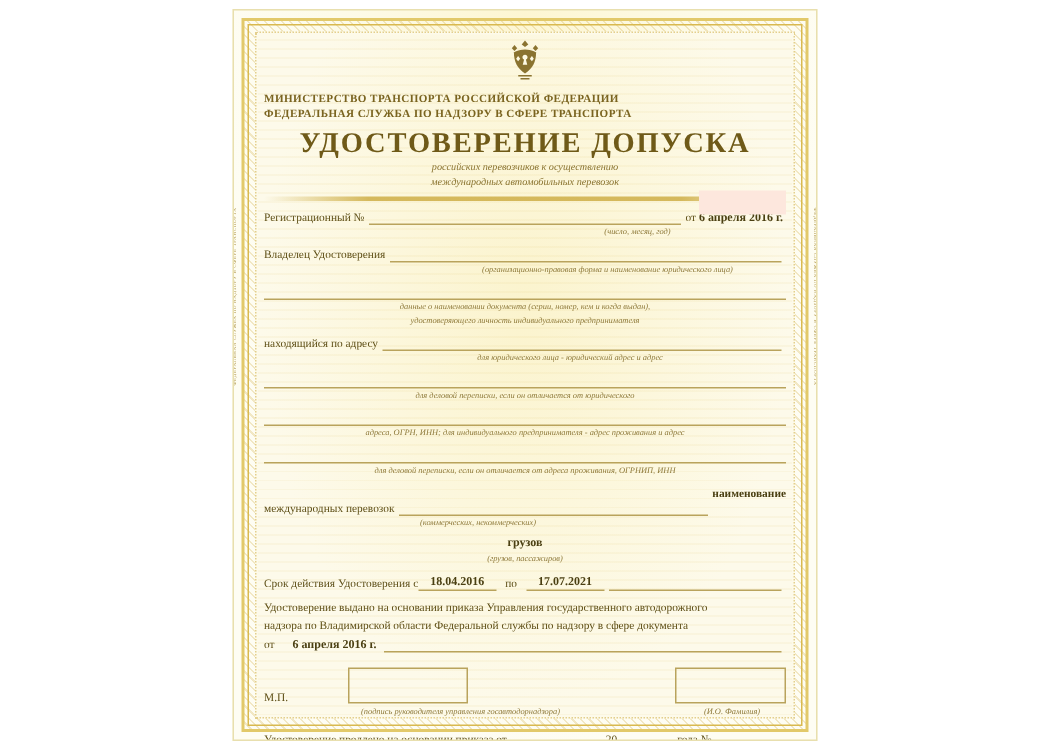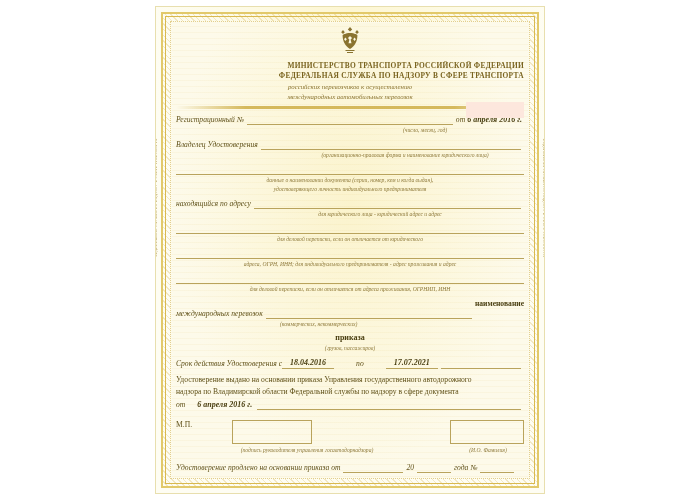--- a/index.html
+++ b/index.html
@@ -83,21 +83,21 @@
   
   .emblem {
     width: 100%;
     text-align: center;
     height: 34px;
     margin-bottom: 2px;
   }
   .emblem svg { display: inline-block; }
 
   .org-line {
-    text-align: right;
+    text-align: left;
     font-size: 7.4px;
     letter-spacing: 0.3px;
     font-weight: bold;
     color: #7a6420;
     line-height: 10px;
     white-space: nowrap;
   }
   .title {
     text-align: center;
     font-size: 19px;
@@ -121,21 +121,20 @@
     height: 3px;
     background: linear-gradient(90deg, rgba(226,201,106,0) 0%, rgba(206,174,70,0.85) 20%, rgba(206,174,70,0.85) 80%, rgba(226,201,106,0) 100%);
   }
   .row {
     display: flex;
     align-items: flex-end;
     font-size: 7.6px;
     color: #5f5018;
     margin-top: 5px;
     line-height: 10px;
-    font-style: italic;
   }
   .lbl { white-space: nowrap; }
   .line {
     flex: 1;
     border-bottom: 1px solid #b9a35c;
     height: 10px;
     margin: 0 3px;
   }
   .line.short { flex: 0 0 60px; }
   .line.tiny { flex: 0 0 34px; }
@@ -164,21 +163,21 @@
     color: #5f5018;
     line-height: 11px;
     margin-top: 5px;
   }
   .bold-inline {
     font-weight: bold;
     color: #4a3f12;
   }
   .sig-row {
     display: flex;
-    align-items: flex-start;
+    align-items: flex-end;
     font-size: 7.6px;
     margin-top: 10px;
     color: #5f5018;
   }
   .stamp {
     font-size: 7.6px;
     color: #5f5018;
     white-space: nowrap;
   }
   .sig-box {
@@ -262,20 +261,21 @@
           <g fill="#8a7330">
             <path d="M13.5 25 h9 v1 h-9z"></path>
             <path d="M15 27 h6 v1 h-6z"></path>
           </g>
         </svg>
       </div>
 
       <div class="org-line">МИНИСТЕРСТВО ТРАНСПОРТА РОССИЙСКОЙ ФЕДЕРАЦИИ</div>
       <div class="org-line">ФЕДЕРАЛЬНАЯ СЛУЖБА ПО НАДЗОРУ В СФЕРЕ ТРАНСПОРТА</div>
 
+      <div class="title">УДОСТОВЕРЕНИЕ ДОПУСКА</div>
       <div class="subtitle">российских перевозчиков к осуществлению</div>
       <div class="subtitle">международных автомобильных перевозок</div>
 
       <div class="hr-ornament"></div>
 
       <div class="row" style="position:relative;">
         <span class="lbl">Регистрационный №</span>
         <span class="line"></span>
         <span class="lbl">от</span>
         <span class="value">6 апреля 2016 г.</span>
@@ -312,28 +312,28 @@
         <span class="bold-inline" style="float:right;">наименование</span>
       </div>
       <div class="row" style="margin-top:15px;">
         <span class="lbl">международных перевозок</span>
         <span class="line"></span>
       </div>
       <div style="display:flex; justify-content:space-between;">
         <span class="caption" style="padding-left:104px;">(коммерческих, некоммерческих)</span>
       </div>
       <div style="text-align:center; margin-top:-2px;">
-        <span class="value">приказа</span>
+        <span class="value">грузов</span>
       </div>
       <div class="center-small">(грузов, пассажиров)</div>
 
       <div class="row" style="margin-top:6px;justify-content:flex-end;">
         <span class="lbl">Срок действия Удостоверения с</span>
         <span class="value" style="border-bottom:1px solid #b9a35c; min-width:48px; text-align:center;">18.04.2016</span>
-        <span class="lbl" style="margin:0 22px;">по</span>
+        <span class="lbl" style="margin:0 6px;">по</span>
         <span class="value" style="border-bottom:1px solid #b9a35c; min-width:48px; text-align:center;">17.07.2021</span>
         <span class="line"></span>
       </div>
 
       <div class="para">Удостоверение выдано на основании приказа Управления государственного автодорожного</div>
       <div class="para" style="margin-top:1px;">надзора по Владимирской области Федеральной службы по надзору в сфере документа</div>
       <div class="row" style="margin-top:2px;">
         <span class="lbl">от</span>
         <span class="value" style="margin-left:10px;">6 апреля 2016 г.</span>
         <span class="line"></span>

